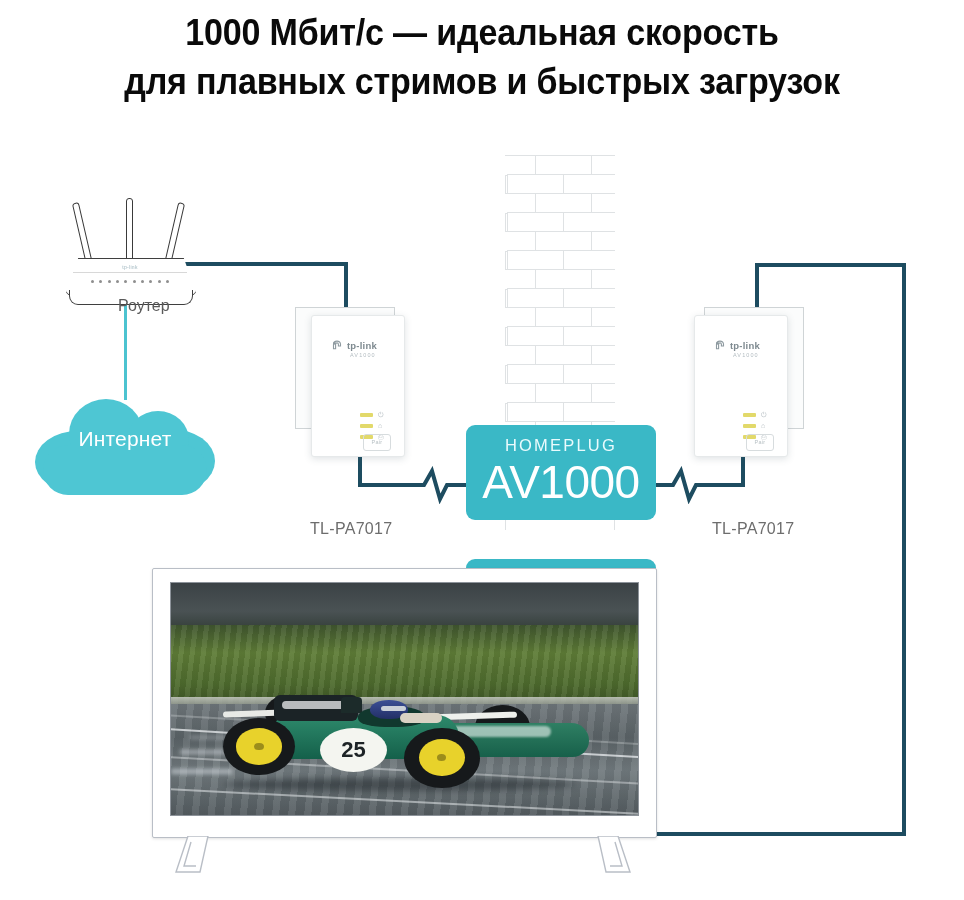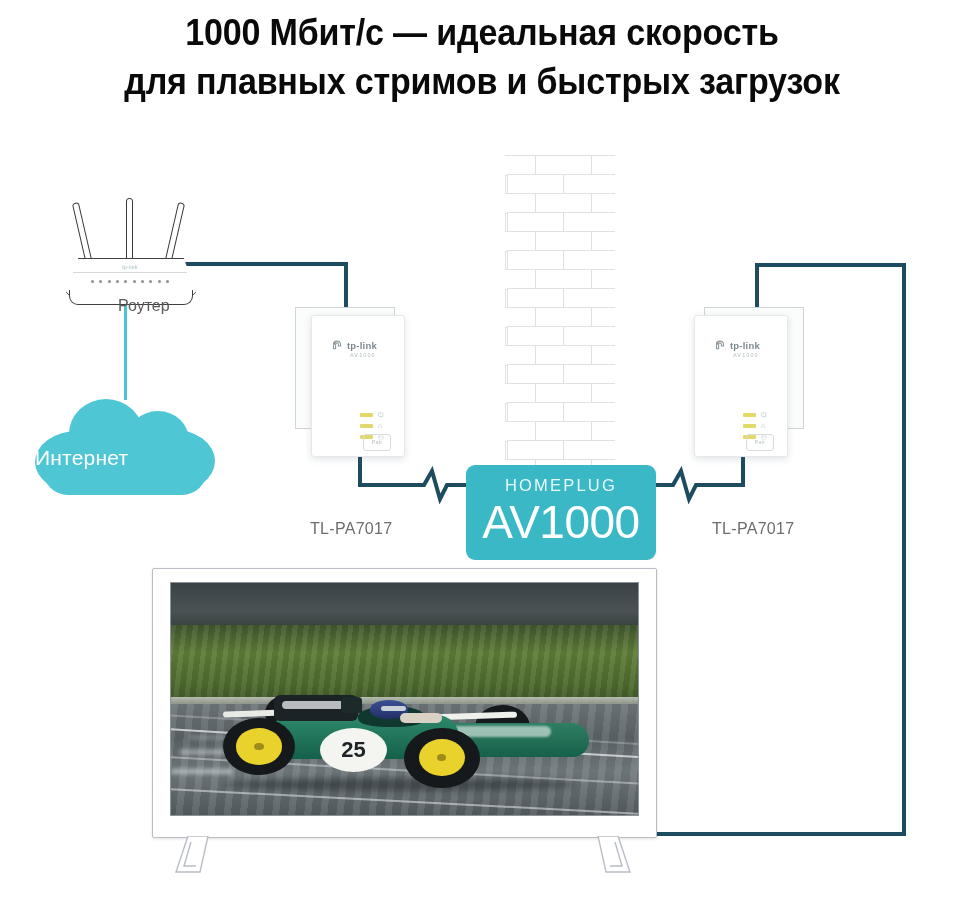--- a/index.html
+++ b/index.html
@@ -41,21 +41,21 @@
        display:flex;justify-content:space-between;}
   .leds i{display:block;width:3px;height:3px;border-radius:50%;background:#8e8e8e;}
   .tplogo-router{position:absolute;left:52px;top:66px;width:46px;height:8px;
        font-size:5px;color:#9fb6bf;letter-spacing:.3px;text-align:center;}
 
   .lbl-router{position:absolute;left:118px;top:147px;font-size:16px;color:#5a5a5a;}
 
   
   #cloud{position:absolute;left:35px;top:243px;width:180px;height:105px;}
   .cl{position:absolute;background:#4ec6d3;border-radius:50%;}
-  .cloud-label{position:absolute;left:0;top:53px;width:180px;text-align:left;
+  .cloud-label{position:absolute;left:0;top:34px;width:180px;text-align:center;
        font-size:21px;color:#ffffff;letter-spacing:.2px;}
 
   
   .adapter{position:absolute;width:120px;height:150px;}
   .ad-plate{position:absolute;width:98px;height:120px;background:#fbfcfc;
        border:1px solid #cfd4d6;}
   .ad-body{position:absolute;width:92px;height:140px;background:#ffffff;
        border:1px solid #e6e9ea;border-radius:3px;
        box-shadow:0 2px 7px rgba(70,90,100,.17);}
   .ad-logo{position:absolute;left:18px;top:22px;width:62px;height:22px;}
@@ -76,21 +76,21 @@
 
   .lbl-pa{position:absolute;font-size:16px;color:#6d6d6d;letter-spacing:.3px;}
 
   
   #wall{position:absolute;left:505px;top:5px;width:110px;height:375px;overflow:hidden;}
   .brick{position:absolute;border:1px solid #dfe2e4;background:#ffffff;height:19px;}
   .wall-edge{position:absolute;top:0;width:1px;height:375px;background:#dfe2e4;}
 
   
   .badge{position:absolute;background:#3ab8c6;border-radius:9px;color:#fff;
-       text-align:center;margin-top:40px;}
+       text-align:center;}
   #badge-av{left:466px;top:275px;width:190px;height:95px;}
   #badge-av .cap{position:absolute;left:0;top:11px;width:190px;font-size:16.5px;
        letter-spacing:2.2px;color:#eafbfd;}
   #badge-av .big{position:absolute;left:0;top:30px;width:190px;font-size:46px;
        letter-spacing:-0.5px;line-height:54px;color:#ffffff;}
   #badge-dist{left:466px;top:409px;width:190px;height:42px;}
   #badge-dist .txt{position:absolute;left:0;top:9px;width:190px;font-size:20px;
        color:#ffffff;}
 
   

